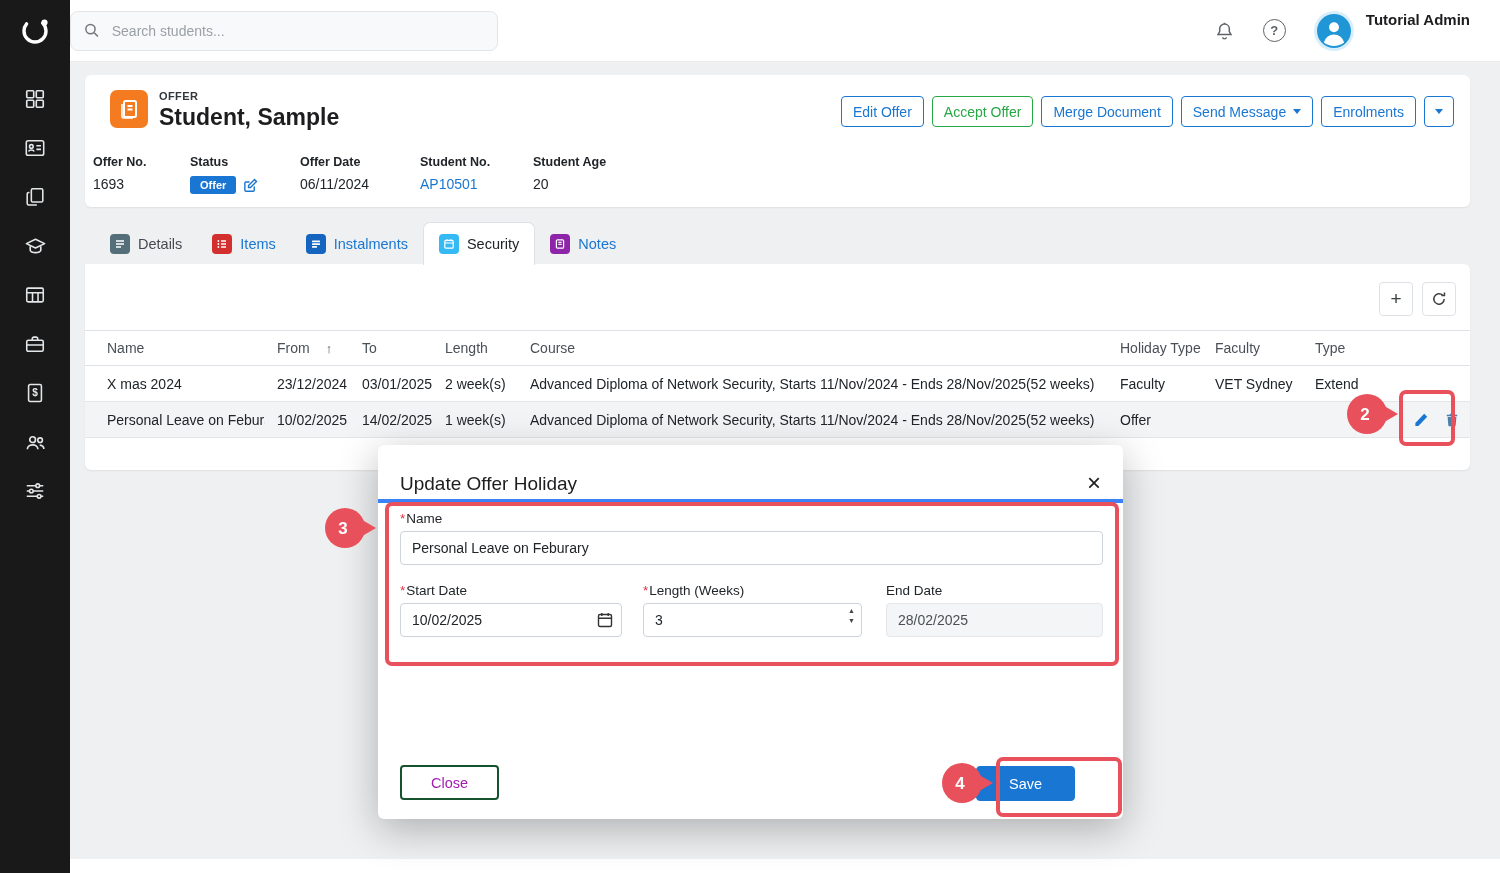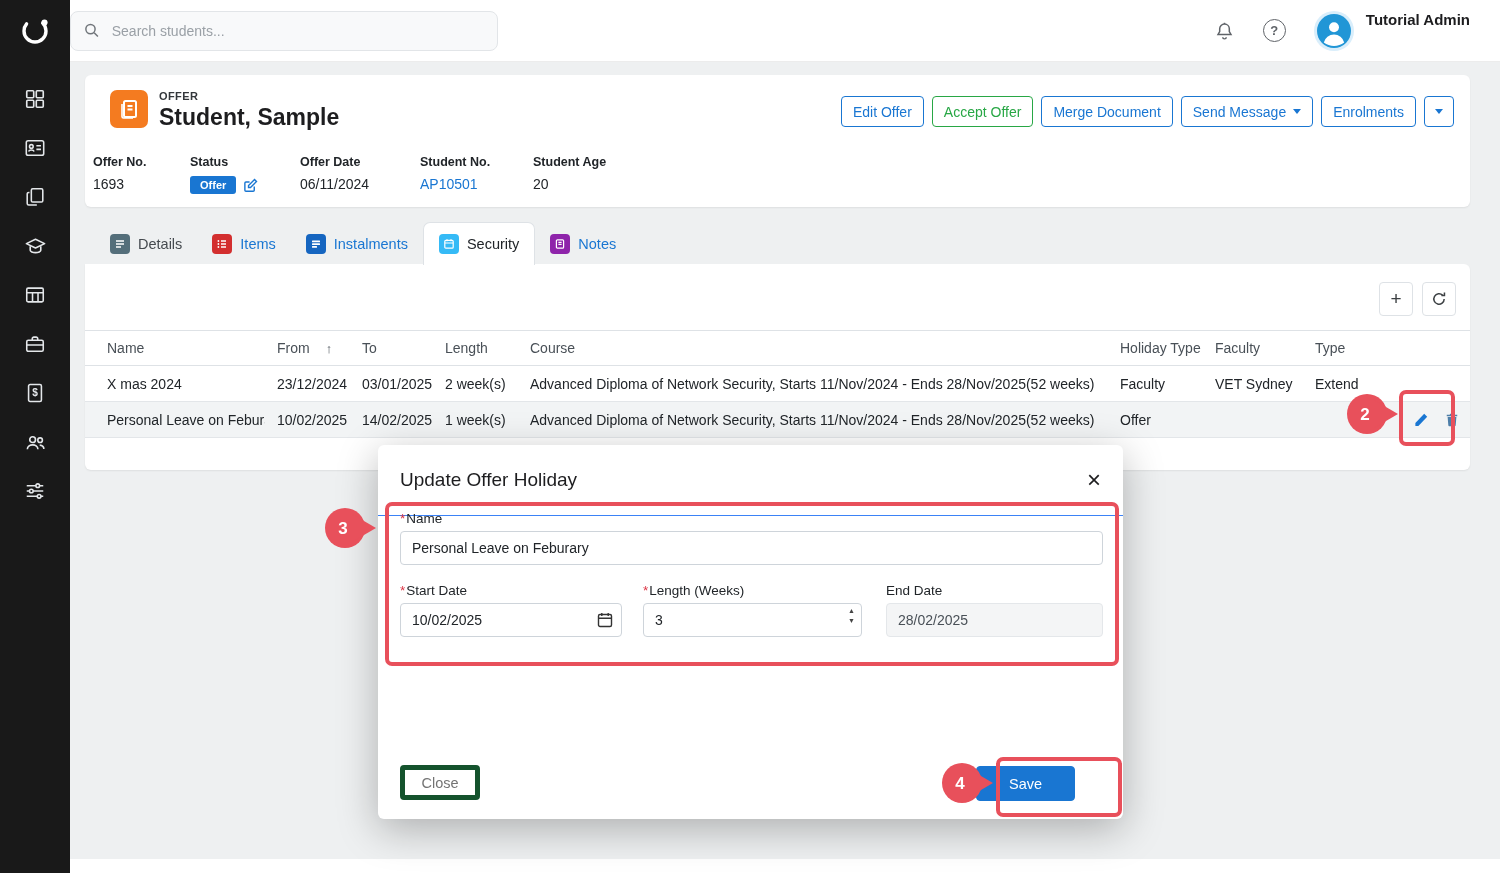--- a/index.html
+++ b/index.html
@@ -71,37 +71,37 @@
   td{height:35px;font-size:14px;color:#212529;border-bottom:1px solid #e3e6e9}
   th:first-child,td:first-child{padding-left:22px}
   tr.hl td{background:#f2f4f5}
   .sort-ic{margin-left:16px;font-size:13px;color:#495057}
   .row-actions{display:flex;gap:16px;align-items:center;padding-left:18px}
   .icon-btn{cursor:pointer;display:flex}
 
   
   .modal{position:absolute;left:378px;top:445px;width:745px;height:374px;background:#fff;border-radius:6px;
           box-shadow:0 10px 40px rgba(0,0,0,.28);z-index:10}
-  .modal-head{height:46px;display:flex;align-items:center;justify-content:space-between;
-          padding:12px 22px;border-bottom:1px solid #3b82f6}
+  .modal-head{height:46px;display:flex;align-items:flex-end;justify-content:space-between;
+          padding:4px 22px;border-bottom:4px solid #3b82f6}
   .modal-title{font-size:19px;font-weight:500;color:#1d1d1f}
   .modal-x{font-size:24px;color:#1d1d1f;cursor:pointer;line-height:1}
   .f-label{position:absolute;font-size:13.5px;color:#212529}
   .req{color:#dc3545;margin-right:1px}
   .f-input{position:absolute;height:34px;border:1px solid #ced4da;border-radius:4px;background:#fff;
           font-family:inherit;font-size:14px;color:#212529;padding:0 11px;outline:none;box-sizing:border-box}
   .f-wrap{position:absolute;height:34px}
   .f-wrap input{width:100%;height:100%;border:1px solid #ced4da;border-radius:4px;font-family:inherit;
           font-size:14px;color:#212529;padding:0 30px 0 11px;outline:none;box-sizing:border-box;background:#fff}
   .in-ic{position:absolute;right:9px;top:9px;cursor:pointer;display:flex}
   .spin{position:absolute;right:7px;top:4px;display:flex;flex-direction:column;gap:3px;align-items:center}
   .spin span{font-size:7px;color:#444;line-height:1;cursor:pointer}
   .f-input.disabled{background:#f4f5f6;border-color:#e4e7ea;color:#495057}
   .m-btn{position:absolute;height:35px;border-radius:4px;font-size:14.5px;font-family:inherit;cursor:pointer}
-  .m-close{left:22px;top:320px;width:80px;background:#fff;border:5px solid #14532d;color:#737373}
+  .m-close{left:22px;top:320px;width:99px;background:#fff;border:2px solid #14532d;color:#a21caf}
   .m-save{left:598px;top:321px;width:99px;background:#1976d2;border:1px solid #1976d2;color:#fff}
 
   
   .hl-box{position:absolute;border:4px solid #e8505b;border-radius:7px;z-index:20;pointer-events:none}
   .ann{position:absolute;z-index:21;pointer-events:none}
   .ann text{font-family:"Liberation Sans",sans-serif}
 </style>
 </head>
 <body>
 

